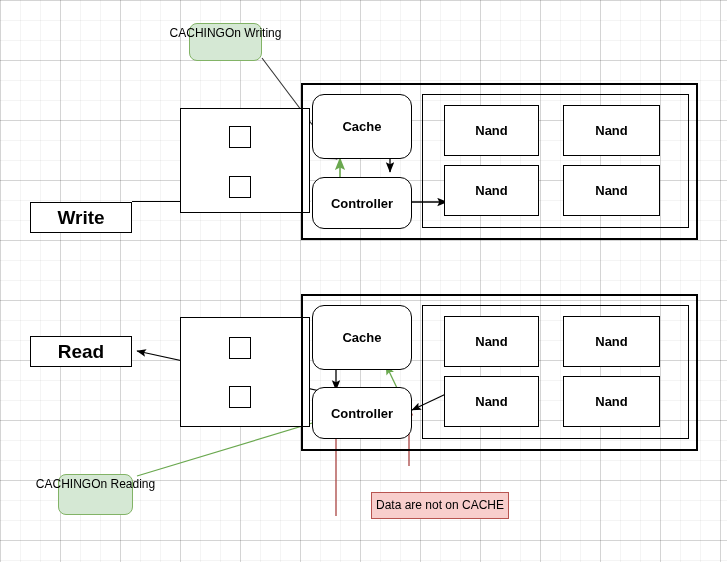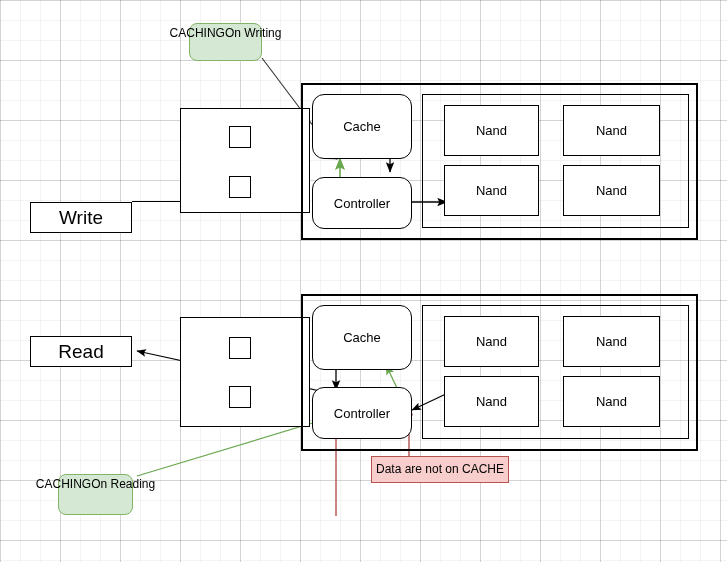--- a/index.html
+++ b/index.html
@@ -35,20 +35,21 @@
   .node {
     position: absolute;
     box-sizing: border-box;
     background: #ffffff;
     border: 1px solid #000000;
     display: flex;
     align-items: center;
     justify-content: center;
     text-align: center;
     color: #000000;
+    font-weight: bold;
   }
   .enclosure {
     background: transparent;
     border: 2px solid #000000;
   }
   .inner-enclosure {
     background: transparent;
     border: 1.5px solid #000000;
   }
   .rounded {
@@ -271,18 +272,18 @@
   </div>
   <div class="node nand" style="left:563px; top:376px; width:97px; height:51px;">
     <span>Nand</span>
   </div>
 
   <div class="note note-green" style="left:58px; top:474px; width:75px; height:41px;">
     <span>CACHING</span>
     <span>On Reading</span>
   </div>
 
-  <div class="note note-red" style="left:371px; top:456px; width:138px; height:27px;">
+  <div class="note note-red" style="left:371px; top:492px; width:138px; height:27px;">
     <span>Data are not on CACHE</span>
   </div>
 
 
 </div>
 
 </body></html>

